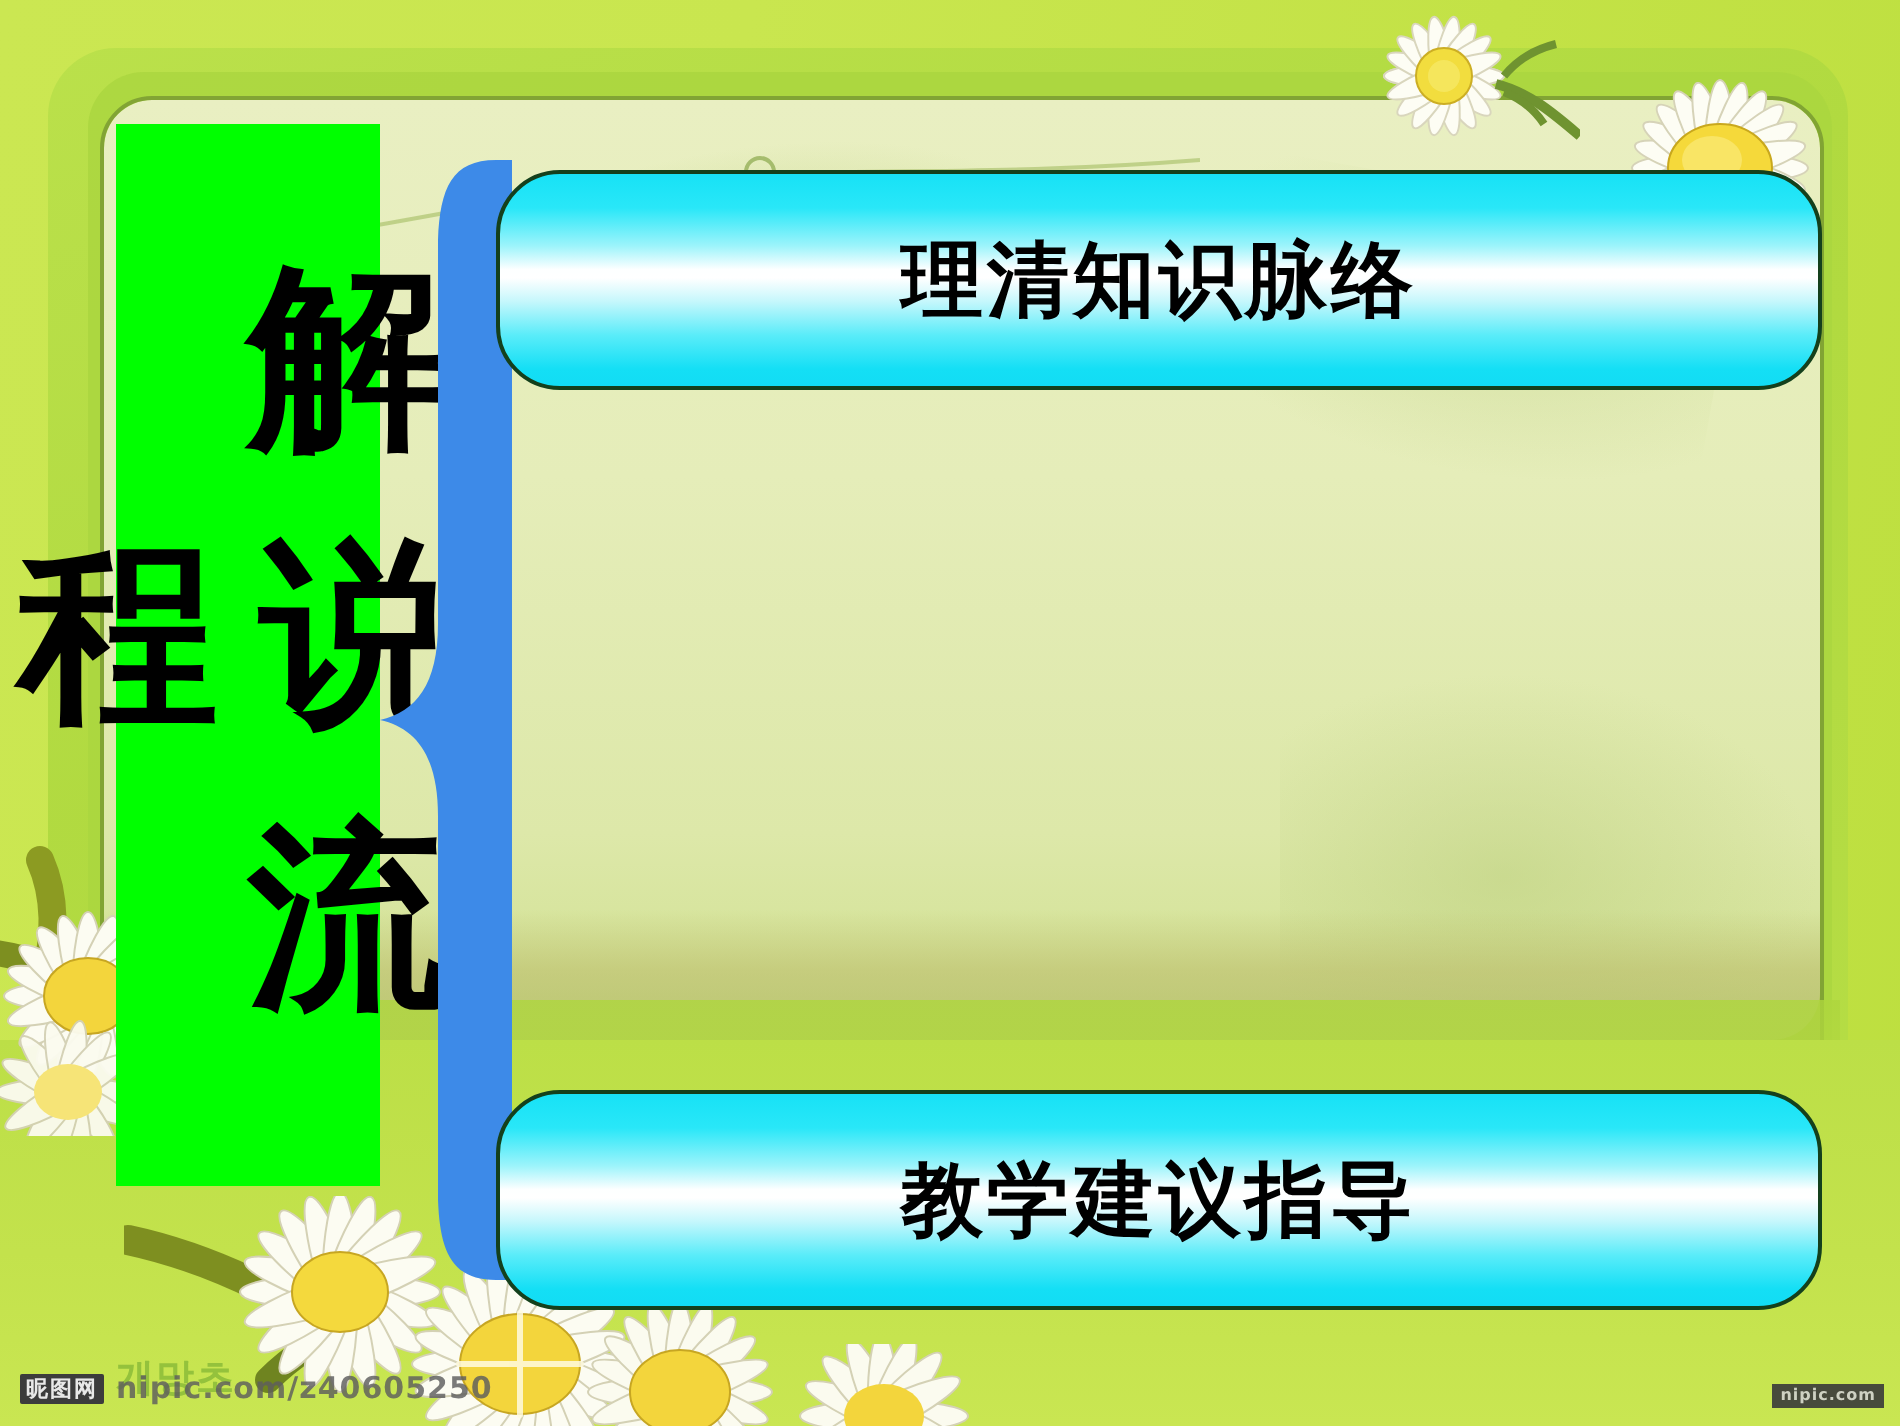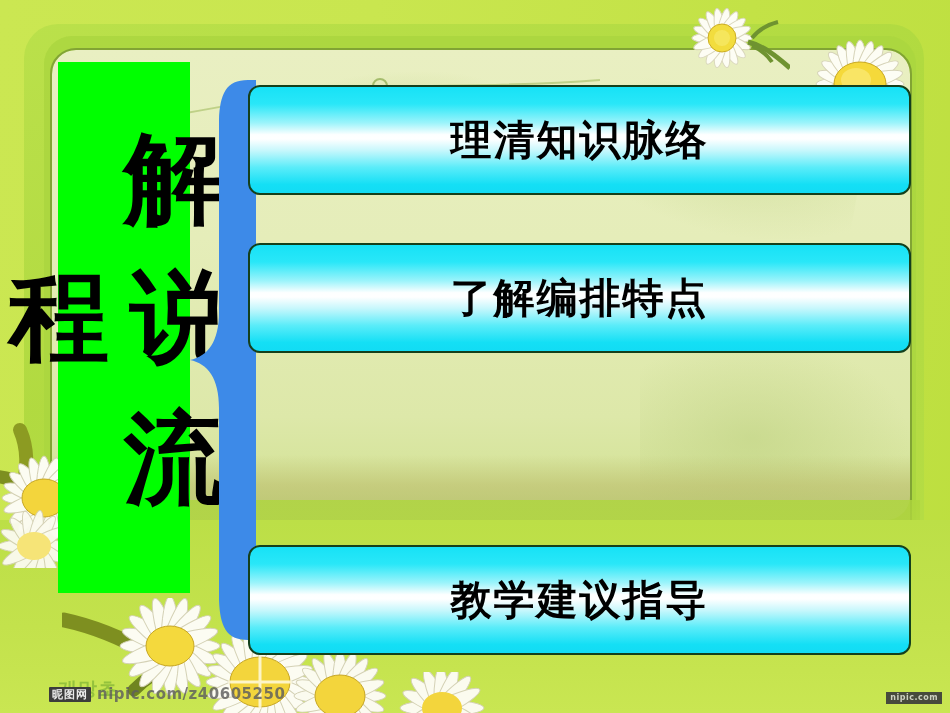--- a/index.html
+++ b/index.html
@@ -171,21 +171,21 @@
     top: 0;
     width: 668px;
     height: 713px;
   }
   .box {
     position: absolute;
     left: 0;
     width: 663px;
     height: 110px;
     border: 2px solid #14401c;
-    border-radius: 12px;
+    border-radius: 32px;
     box-sizing: border-box;
     background: linear-gradient(180deg,
                 #17e2f6 0%,
                 #29e7f8 16%,
                 #9df4fb 34%,
                 #fdffff 45%,
                 #ffffff 49%,
                 #c6f7fc 60%,
                 #5aecf9 76%,
                 #14dff5 92%,
@@ -221,21 +221,20 @@
   .wm-badge {
     background: #3c3c3c;
     color: #e8e8e8;
     font-family: "DejaVu Sans", sans-serif;
     font-size: 11px;
     font-weight: bold;
     padding: 2px 3px;
     letter-spacing: 1px;
     line-height: 1;
     border-radius: 1px;
-    margin-left: 39px;
   }
   .wm-ko {
     position: absolute;
     left: 58px;
     top: 676px;
     color: #8fbf3a;
     font-family: "DejaVu Sans", sans-serif;
     font-size: 19px;
     font-weight: bold;
     letter-spacing: 1px;
@@ -489,23 +488,20 @@
                L 33 520
                C 34 546, 40 560, 62 560
                L 70 560 L 70 0 Z" fill="#3d8ae8"></path>
     </svg>
   </div>
 
   <div class="boxes">
     <div class="box box-1">
       <span class="box-label">理清知识脉络</span>
     </div>
-    <div class="box box-2">
-      <span class="box-label">了解编排特点</span>
-    </div>
     <div class="box box-4">
       <span class="box-label">教学建议指导</span>
     </div>
   </div>
 
   <div class="wm-ko">개망초</div>
   <div class="wm-bottom-left">
     <span class="wm-badge">昵图网</span>
     <span class="wm-url">nipic.com/z40605250</span>
   </div>

